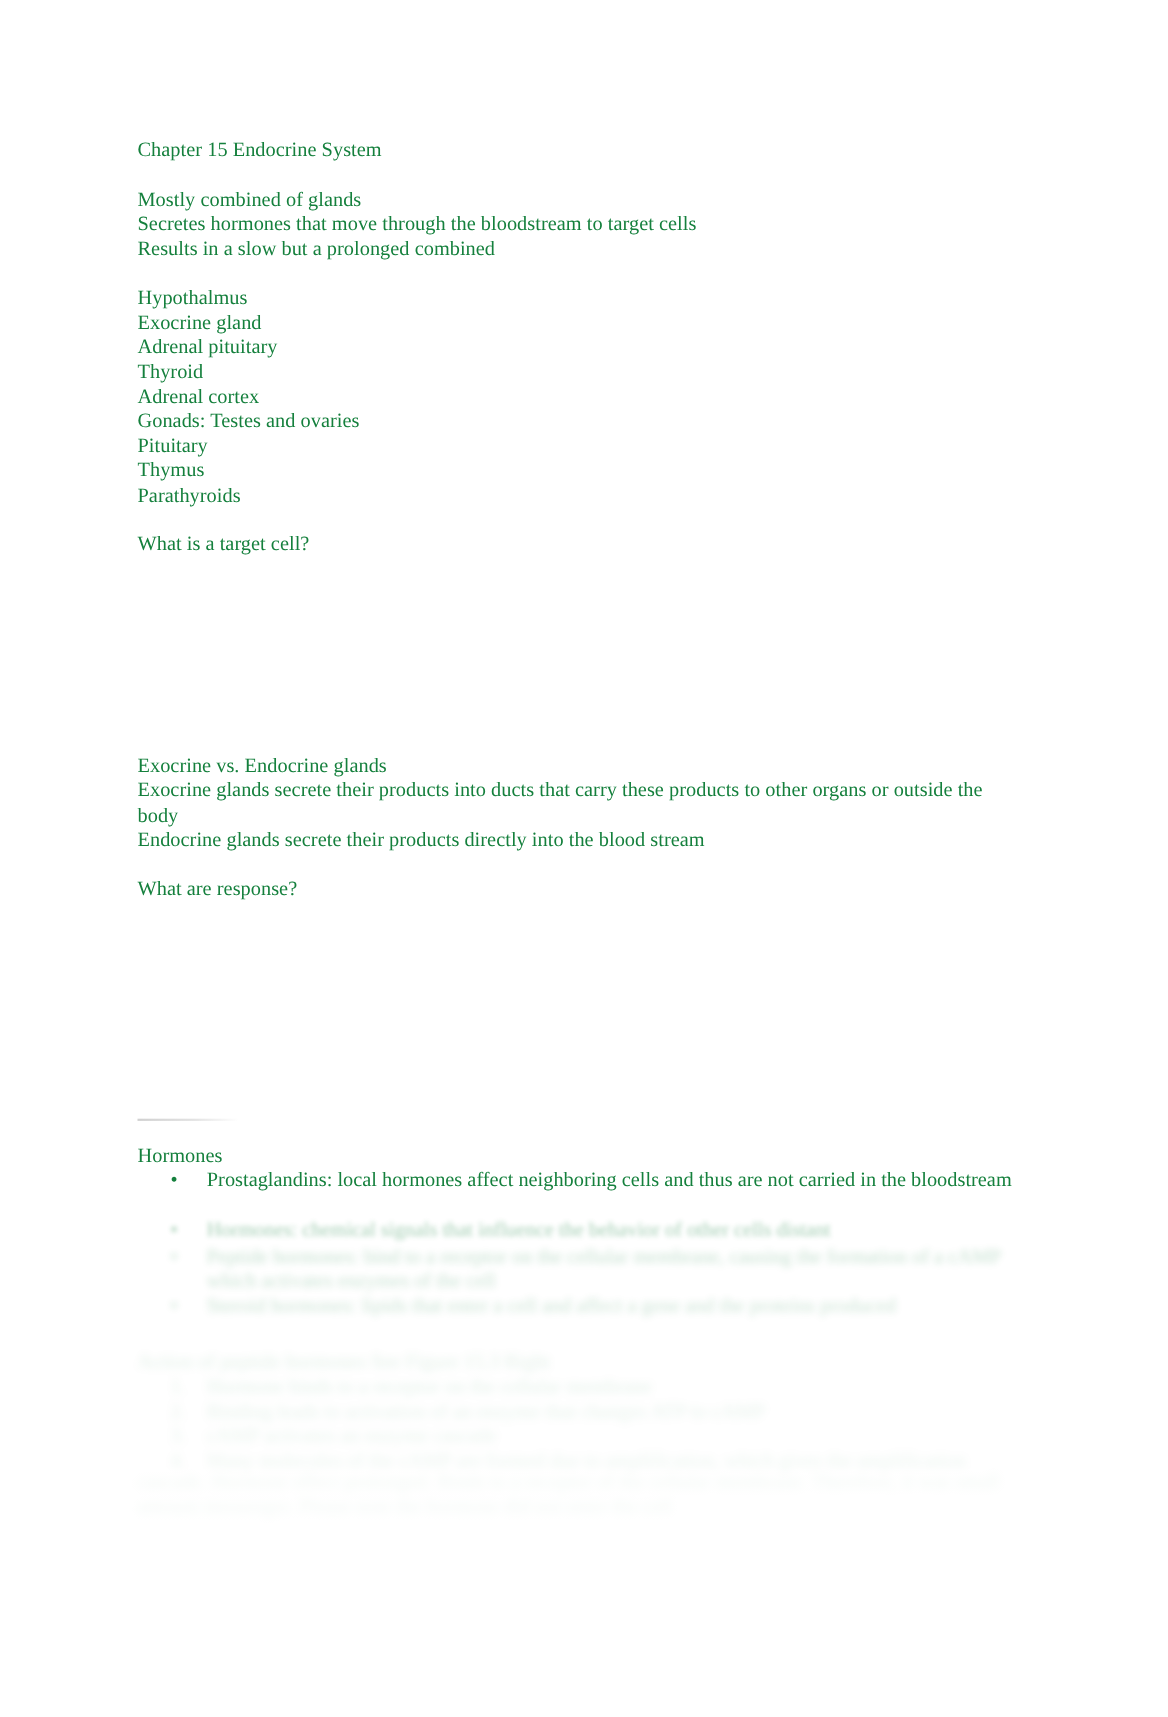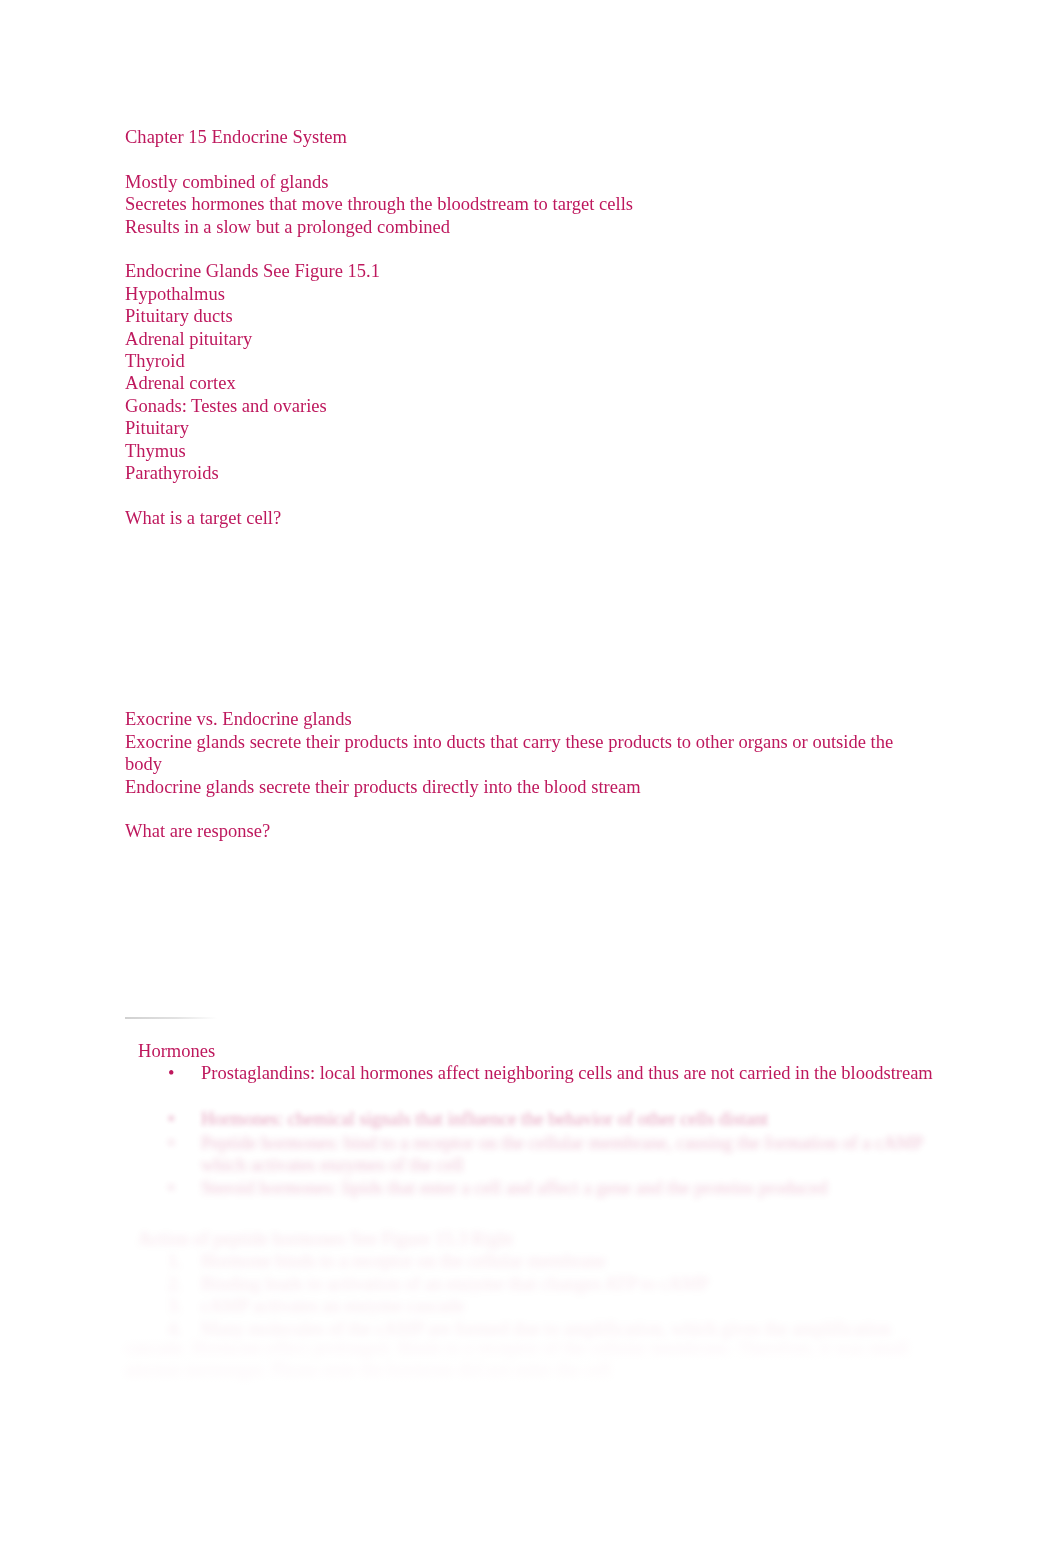--- a/index.html
+++ b/index.html
@@ -8,21 +8,21 @@
     padding: 0;
     background: #ffffff;
   }
   #page {
     position: relative;
     width: 933px;
     height: 1561px;
     background: #ffffff;
     overflow: hidden;
     font-family: "Liberation Serif", "DejaVu Serif", serif;
-    color: #be185d;
+    color: #15803d;
   }
   .doc-body {
     position: absolute;
     left: 125px;
     top: 126px;
     width: 795px;
   }
   .line {
     font-size: 18.5px;
     line-height: 22.4px;
@@ -103,21 +103,21 @@
     filter: blur(3.8px);
     opacity: 0.17;
   }
   .fade-4 {
     filter: blur(4.2px);
     opacity: 0.12;
   }
 
   .blurred-section {
     position: absolute;
-    left: 138px;
+    left: 125px;
     width: 812px;
   }
   .blurred-section .line,
   .blurred-section .bullet-item,
   .blurred-section .num-item {
     font-size: 18.5px;
     line-height: 22.4px;
   }
   .overlap-tail {
     position: absolute;
@@ -150,23 +150,22 @@
   <div class="doc-body fade-0">
 
     <div class="line para">Chapter 15 Endocrine System</div>
     <div class="spacer-line"></div>
 
     <div class="line para">Mostly combined of glands</div>
     <div class="line para">Secretes hormones that move through the bloodstream to target cells</div>
     <div class="line para">Results in a slow but a prolonged combined</div>
     <div class="spacer-line"></div>
 
-    <div class="line para">Endocrine Glands See Figure 15.1</div>
     <div class="line para">Hypothalmus</div>
-    <div class="line para">Pituitary ducts</div>
+    <div class="line para">Exocrine gland</div>
     <div class="line para">Adrenal pituitary</div>
     <div class="line para">Thyroid</div>
     <div class="line para">Adrenal cortex</div>
     <div class="line para">Gonads: Testes and ovaries</div>
     <div class="line para">Pituitary</div>
     <div class="line para">Thymus</div>
     <div class="line para">Parathyroids</div>
     <div class="spacer-line"></div>
 
     <div class="line para">What is a target cell?</div>

